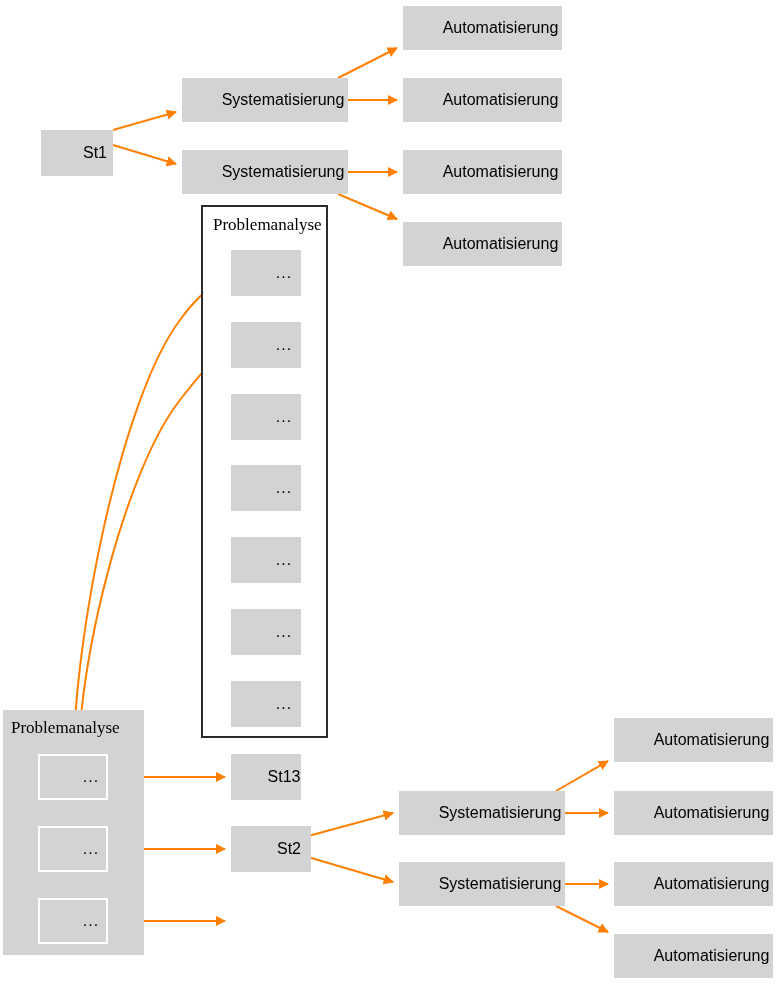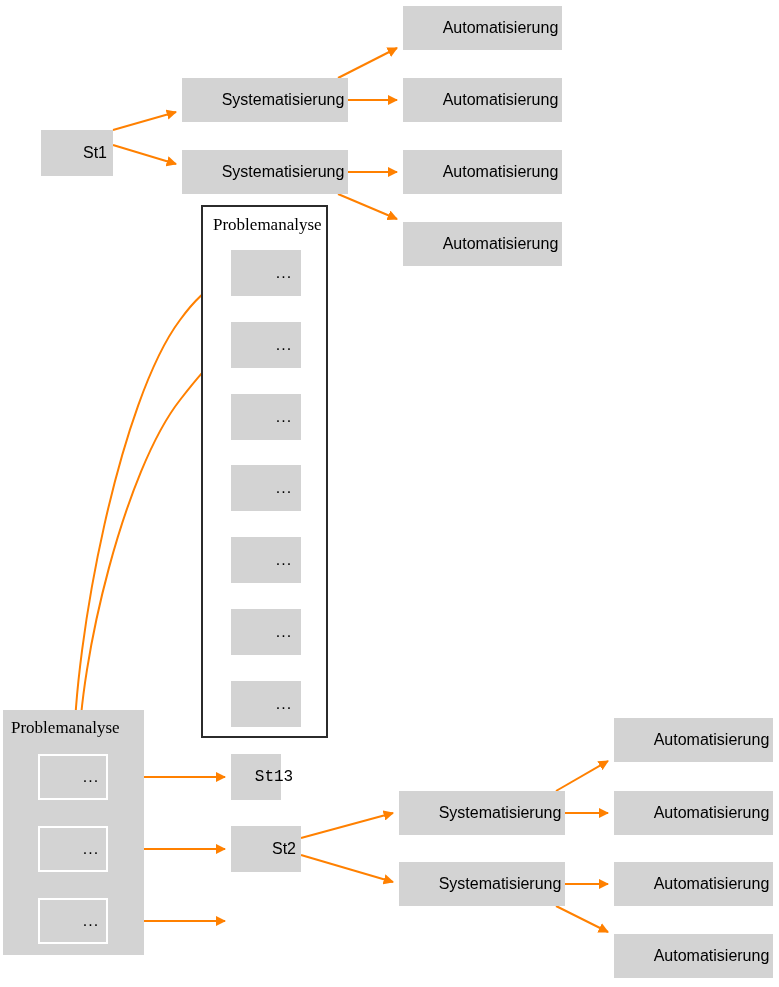--- a/index.html
+++ b/index.html
@@ -145,22 +145,22 @@
   <div class="node node-dots" style="left:231px; top:394px; width:70px; height:46px;">...</div>
   <div class="node node-dots" style="left:231px; top:465px; width:70px; height:46px;">...</div>
   <div class="node node-dots" style="left:231px; top:537px; width:70px; height:46px;">...</div>
   <div class="node node-dots" style="left:231px; top:609px; width:70px; height:46px;">...</div>
   <div class="node node-dots" style="left:231px; top:681px; width:70px; height:46px;">...</div>
 
   <div class="node node-dots node-white-border" style="left:38px; top:754px; width:70px; height:46px; z-index:2;">...</div>
   <div class="node node-dots node-white-border" style="left:38px; top:826px; width:70px; height:46px; z-index:2;">...</div>
   <div class="node node-dots node-white-border" style="left:38px; top:898px; width:70px; height:46px; z-index:2;">...</div>
 
-  <div class="node" style="left:231px; top:754px; width:50px; height:46px;font-family:Liberation Mono, monospace;">St13</div>
-  <div class="node" style="left:231px; top:826px; width:70px; height:46px;">St2</div>
+  <div class="node" style="left:231px; top:754px; width:70px; height:46px;">St13</div>
+  <div class="node" style="left:231px; top:826px; width:80px; height:46px;">St2</div>
 
   <div class="node" style="left:399px; top:791px; width:166px; height:44px;">Systematisierung</div>
   <div class="node" style="left:399px; top:862px; width:166px; height:44px;">Systematisierung</div>
 
   <div class="node" style="left:614px; top:718px; width:159px; height:44px;">Automatisierung</div>
   <div class="node" style="left:614px; top:791px; width:159px; height:44px;">Automatisierung</div>
   <div class="node" style="left:614px; top:862px; width:159px; height:44px;">Automatisierung</div>
   <div class="node" style="left:614px; top:934px; width:159px; height:44px;">Automatisierung</div>
 
 </div>

